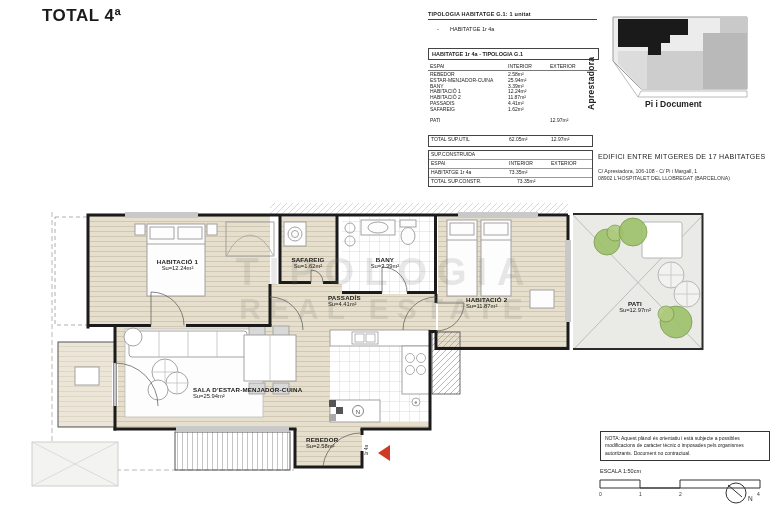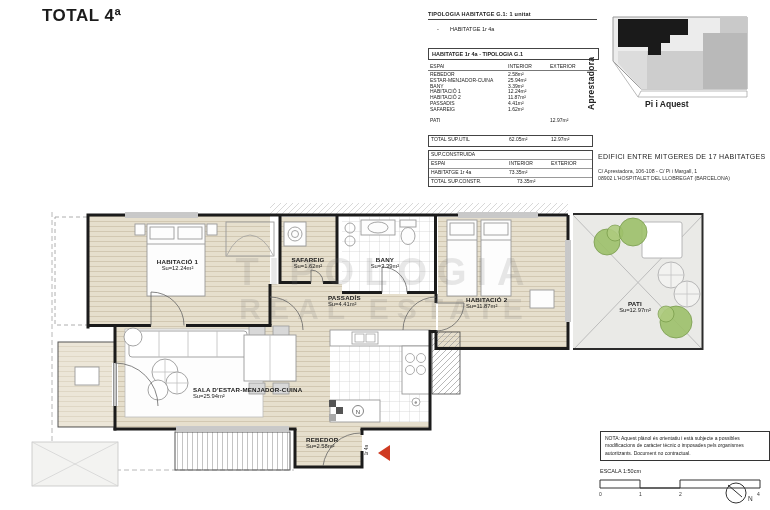--- a/index.html
+++ b/index.html
@@ -124,21 +124,21 @@
     <path d="M28,14 H162 V86 H56 L28,58 Z" fill="#ececec" stroke="#9a9a9a" stroke-width="1"></path>
     <path d="M135,14 H162 V30 H135 Z" fill="#c9c9c9"></path>
     <path d="M118,30 H162 V86 H118 Z" fill="#b9b9b9"></path>
     <path d="M62,48 H118 V86 H62 Z" fill="#cdcdcd"></path>
     <path d="M33,48 H62 V86 H56 L33,60 Z" fill="#dcdcdc"></path>
     <path d="M33,16 H103 V32 H85 V40 H76 V52 H63 V44 H33 Z" fill="#1a1a1a"></path>
     <path d="M56,88 H162 V94 H53 Z" fill="#ffffff" stroke="#aaaaaa" stroke-width="0.8"></path>
     <path d="M28,58 L53,94" fill="none" stroke="#aaaaaa" stroke-width="0.8"></path>
   </svg>
   <div class="abs street-v">Aprestadora</div>
-  <div class="abs street-h">Pi i Aquest</div>
+  <div class="abs street-h">Pi i Document</div>
 
   <div class="abs bld-title">EDIFICI ENTRE MITGERES DE 17 HABITATGES</div>
   <div class="abs bld-a1">C/ Aprestadora, 106-108 - C/ Pi i Margall, 1</div>
   <div class="abs bld-a2">08902 L'HOSPITALET DEL LLOBREGAT (BARCELONA)</div>
 
   <svg class="abs" style="left:30px;top:202px;" width="690" height="290" viewBox="0 0 690 290">
     <defs>
       <pattern id="wood" width="6" height="5" patternUnits="userSpaceOnUse">
         <rect width="6" height="5" fill="#e6dfcd"></rect>
         <path d="M0,4.5 H6" stroke="#cabfa6" stroke-width="0.7"></path>

